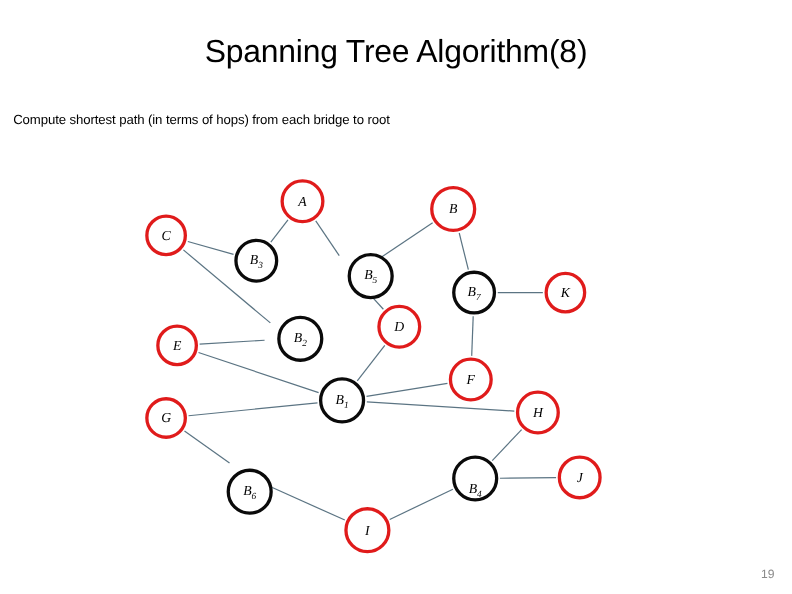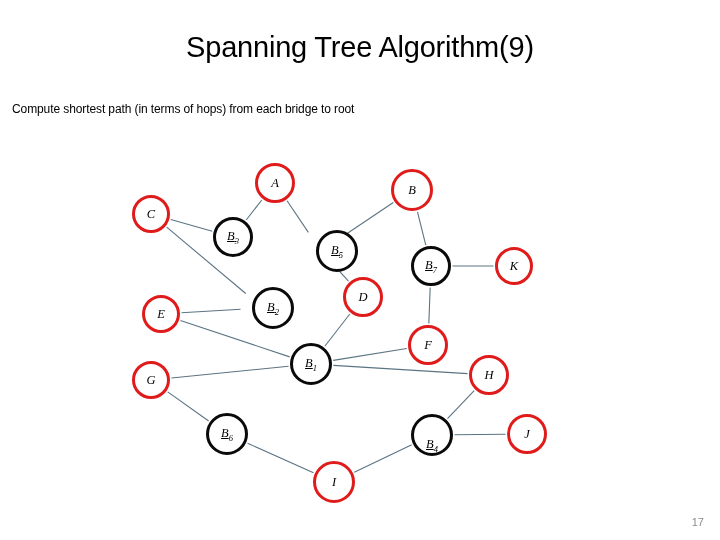--- a/index.html
+++ b/index.html
@@ -66,21 +66,20 @@
     box-sizing: border-box;
     display: flex;
     align-items: center;
     justify-content: center;
   }
   .node.host {
     border: 3.5px solid #e01b1b;
   }
   .node.bridge {
     border: 3.5px solid #0a0a0a;
-    text-decoration: underline;
   }
   .node-label {
     font-family: "Liberation Serif", serif;
     font-style: italic;
     font-size: 12.5px;
     color: #000000;
     line-height: 1;
     white-space: nowrap;
   }
   .node-label sub {
@@ -94,21 +93,21 @@
     font-size: 11px;
     color: #8a8a8a;
     font-family: "Liberation Sans", sans-serif;
   }
 </style>
 </head>
 <body>
 
 <div id="slide">
 
-  <div id="slide-title">Spanning Tree Algorithm(9)</div>
+  <div id="slide-title">Spanning Tree Algorithm(8)</div>
 
   <div id="slide-subtitle">Compute shortest path (in terms of hops) from each bridge to root</div>
 
   <div id="graph-area">
     <svg id="graph-svg" viewBox="0 0 720 540" xmlns="http://www.w3.org/2000/svg">
       <g id="edges-group">
           <line x1="170.74" y1="219.54" x2="212.30" y2="231.19" stroke="#5b7483" stroke-width="1.1"></line>
           <line x1="166.70" y1="227.18" x2="245.77" y2="293.54" stroke="#5b7483" stroke-width="1.1"></line>
           <line x1="261.80" y1="199.97" x2="246.20" y2="220.03" stroke="#5b7483" stroke-width="1.1"></line>
           <line x1="287.05" y1="200.81" x2="308.39" y2="232.36" stroke="#5b7483" stroke-width="1.1"></line>
@@ -166,30 +165,30 @@
         </div>
         <div class="node bridge" style="left: 290px; top: 343px; width: 42px; height: 42px; text-align: center;">
           <span class="node-label">B<sub>1</sub></span>
         </div>
         <div class="node host" style="left: 469px; top: 355px; width: 40px; height: 40px;">
           <span class="node-label">H</span>
         </div>
         <div class="node host" style="left: 132px; top: 361px; width: 38px; height: 38px;">
           <span class="node-label">G</span>
         </div>
-        <div class="node bridge" style="left: 206px; top: 413px; width: 42px; height: 42px;">
+        <div class="node bridge" style="left: 206px; top: 426px; width: 42px; height: 42px;">
           <span class="node-label">B<sub>6</sub></span>
         </div>
         <div class="node bridge" style="left: 411px; top: 414px; width: 42px; height: 42px; align-items: flex-end;">
           <span class="node-label">B<sub>4</sub></span>
         </div>
         <div class="node host" style="left: 507px; top: 414px; width: 40px; height: 40px;">
           <span class="node-label">J</span>
         </div>
         <div class="node host" style="left: 313px; top: 461px; width: 42px; height: 42px;">
           <span class="node-label">I</span>
         </div>
       </div>
   </div>
 
-  <div id="page-number">17</div>
+  <div id="page-number">19</div>
 
 </div>
 
 </body></html>

